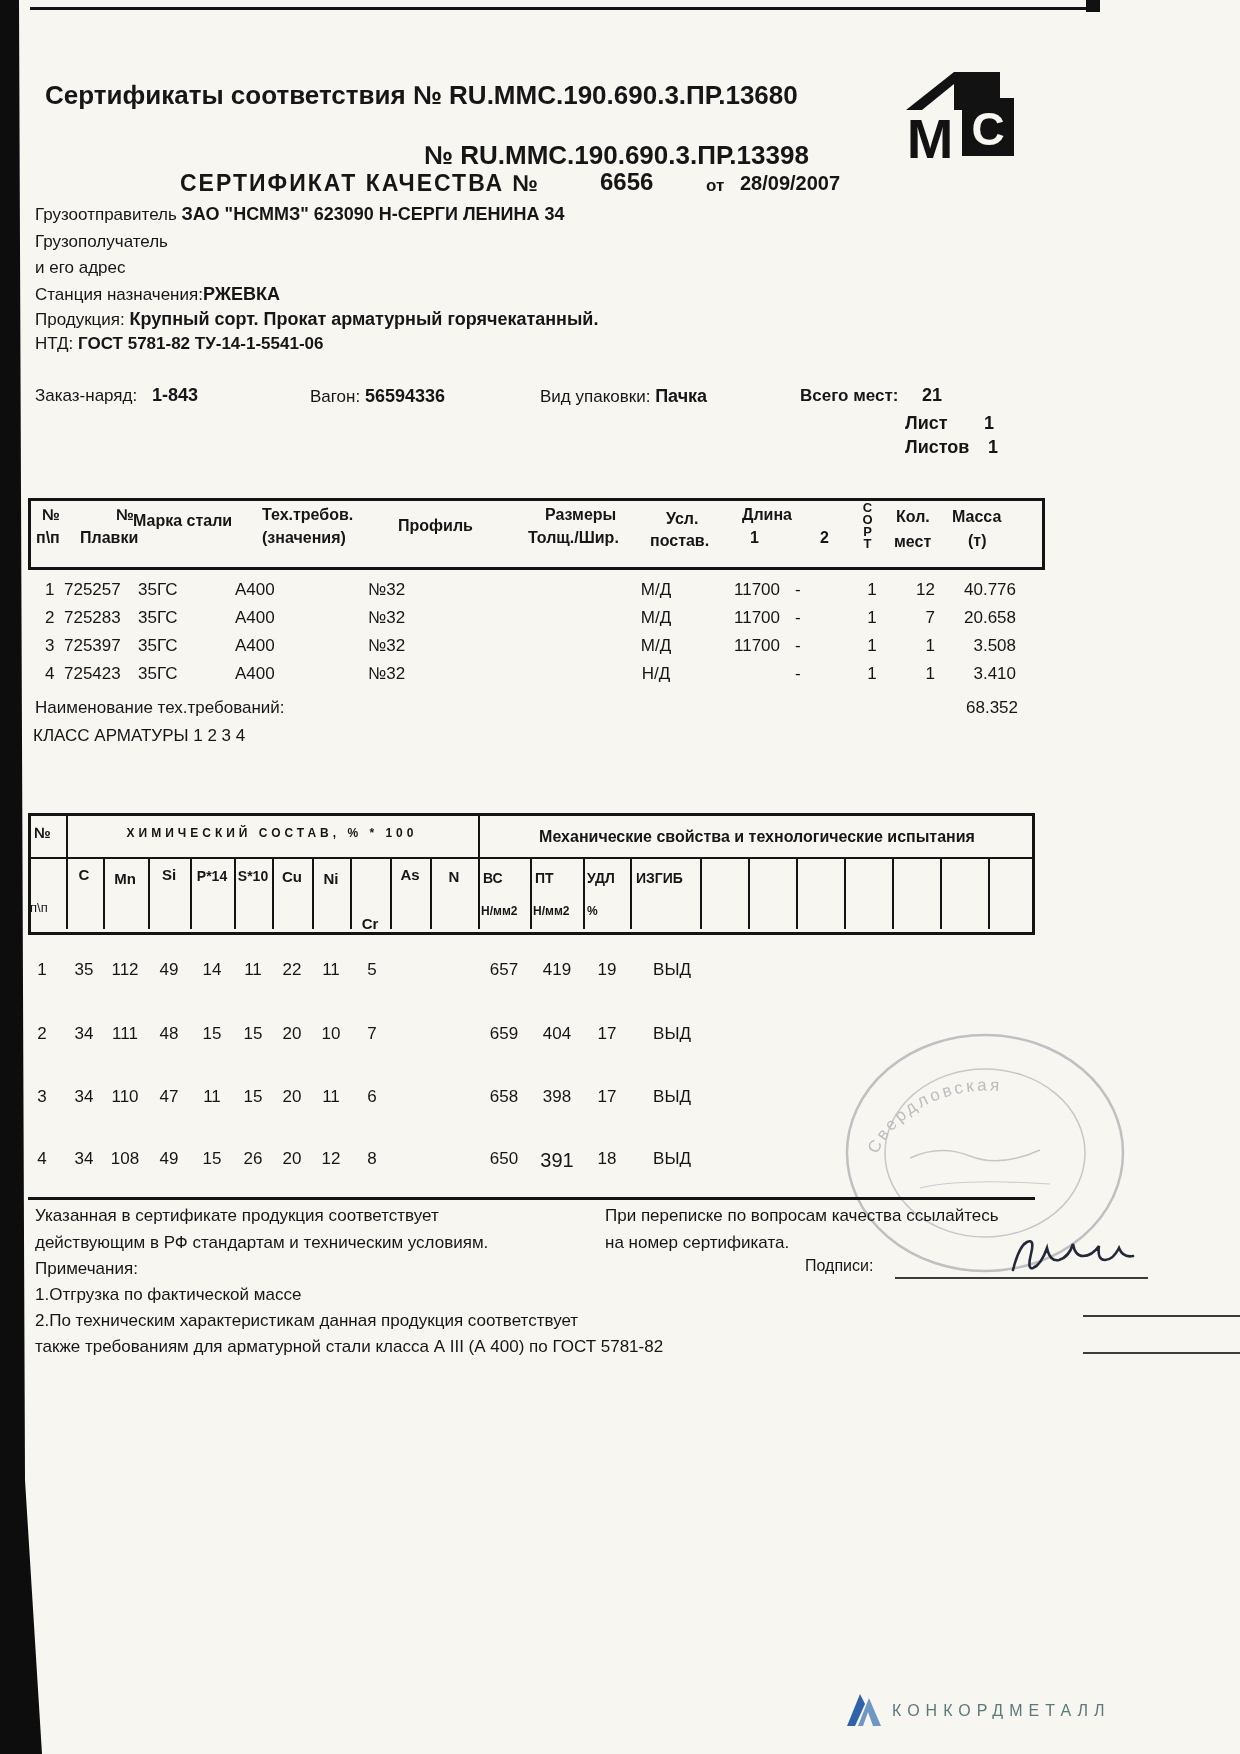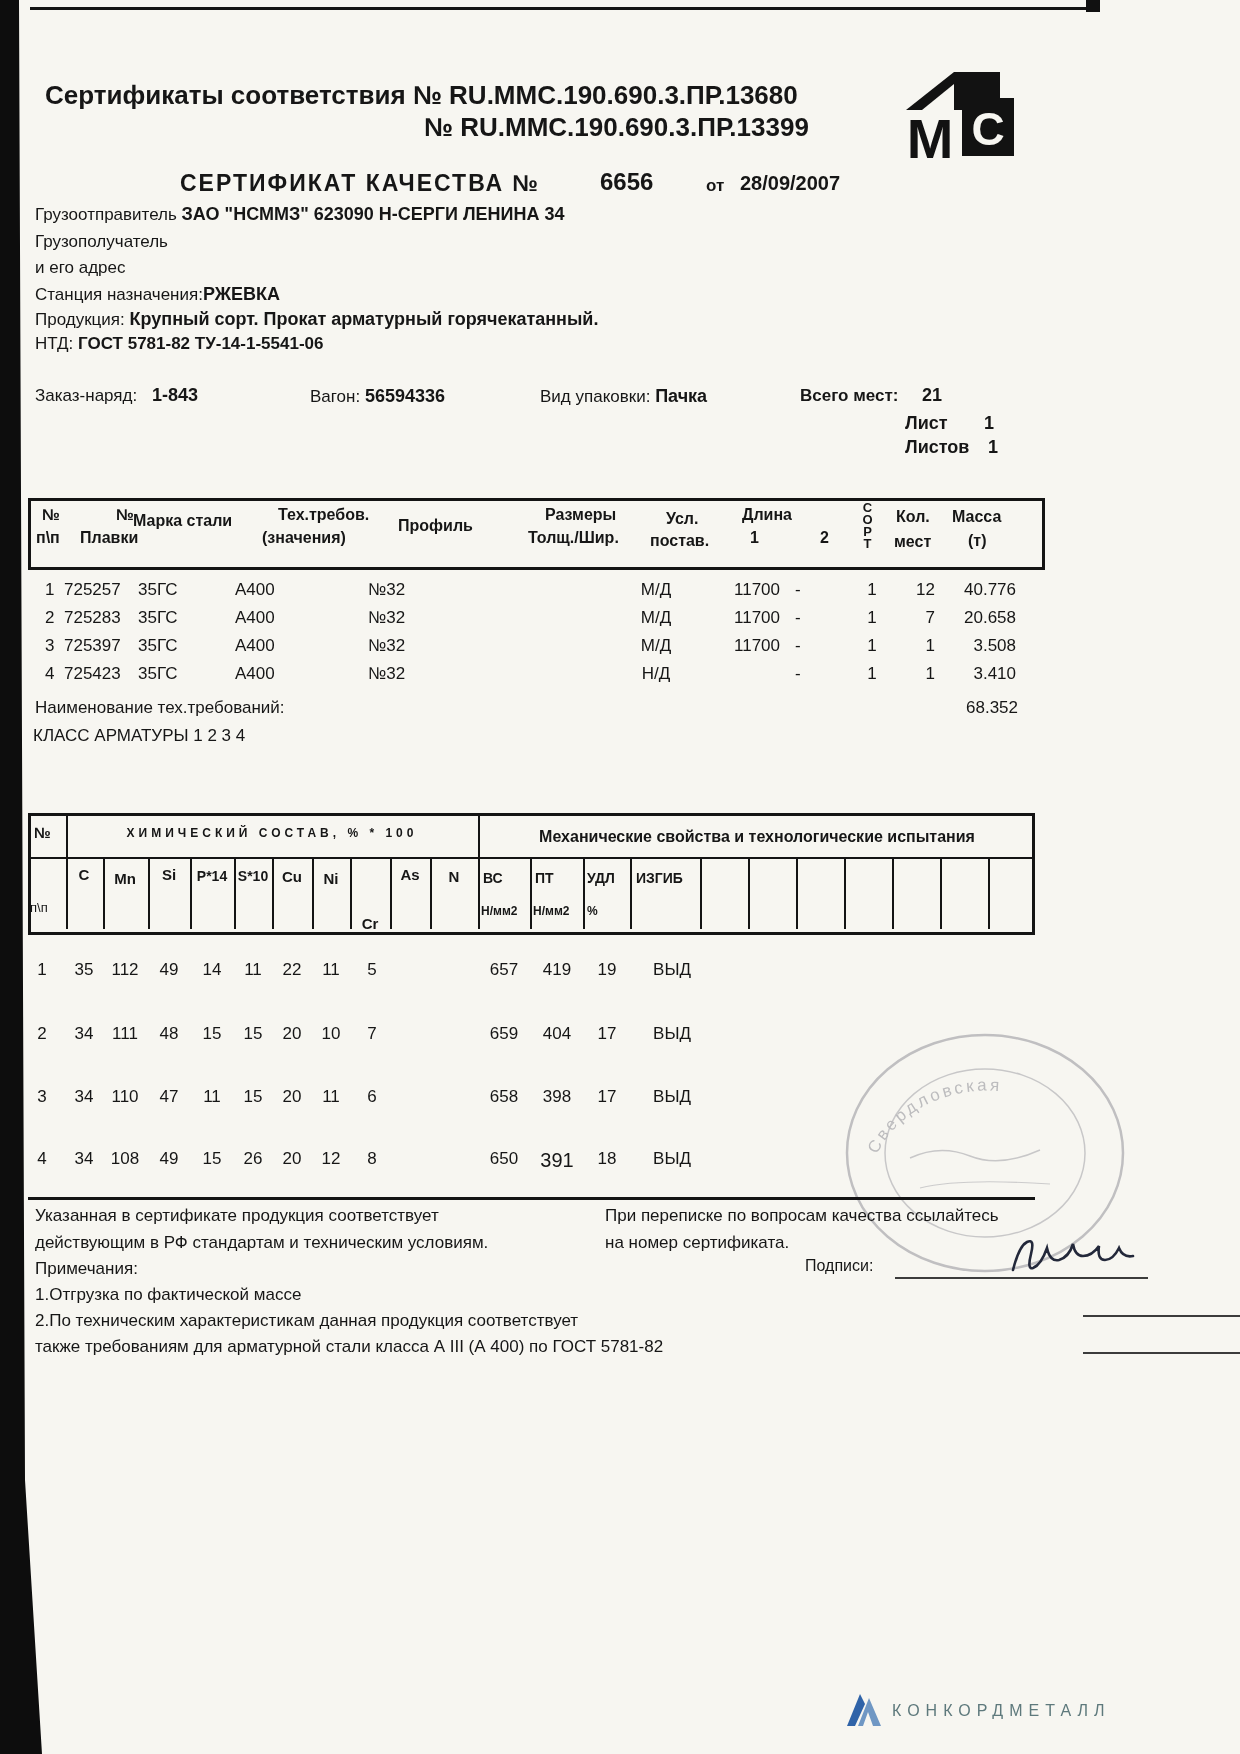--- a/index.html
+++ b/index.html
@@ -42,21 +42,21 @@
     <polygon points="22,40 54,14 54,40" fill="#f7f6f1"></polygon>
     <rect x="62" y="28" width="52" height="58" fill="#121212"></rect>
     <text x="88" y="75" fill="#f7f6f1" font-size="46" font-weight="bold" font-family="Liberation Sans,sans-serif" text-anchor="middle">С</text>
     <text x="30" y="88" fill="#121212" font-size="56" font-weight="bold" font-family="Liberation Sans,sans-serif" text-anchor="middle">М</text>
   </svg>
 
   <div class="abs b" style="left:45px;top:80px;font-size:26px;">
     <span>Сертификаты соответствия</span>
     <span>№ RU.MMC.190.690.3.ПР.13680</span>
   </div>
-  <div class="abs b" style="left:424px;top:112px;font-size:26px;">№ RU.MMC.190.690.3.ПР.13399</div>
+  <div class="abs b" style="left:424px;top:140px;font-size:26px;">№ RU.MMC.190.690.3.ПР.13398</div>
 
   <div class="abs b" style="left:180px;top:170px;font-size:23px;letter-spacing:2px;">СЕРТИФИКАТ  КАЧЕСТВА  №</div>
   <div class="abs b" style="left:600px;top:168px;font-size:24px;">6656</div>
   <div class="abs b" style="left:706px;top:176px;font-size:17px;">от</div>
   <div class="abs b" style="left:740px;top:172px;font-size:20px;">28/09/2007</div>
 
   <div class="abs" style="left:35px;top:204px;font-size:17px;">
     <span>Грузоотправитель</span>
     <span class="b" style="font-size:18px;">ЗАО "НСММЗ"  623090 Н-СЕРГИ ЛЕНИНА 34</span>
   </div>
@@ -91,21 +91,21 @@
   <div class="abs b" style="left:984px;top:413px;font-size:18px;">1</div>
   <div class="abs b" style="left:905px;top:437px;font-size:18px;">Листов</div>
   <div class="abs b" style="left:988px;top:437px;font-size:18px;">1</div>
 
   <div class="box" style="left:28px;top:498px;width:1011px;height:66px;"></div>
   <div class="cell b" style="left:42px;top:506px;font-size:16px;">№</div>
   <div class="cell b" style="left:36px;top:529px;font-size:16px;">п\п</div>
   <div class="cell b" style="left:116px;top:506px;font-size:16px;">№</div>
   <div class="cell b" style="left:80px;top:529px;font-size:16px;">Плавки</div>
   <div class="cell b" style="left:133px;top:512px;font-size:16px;">Марка стали</div>
-  <div class="cell b" style="left:262px;top:506px;font-size:16px;margin-left:16px;">Тех.требов.</div>
+  <div class="cell b" style="left:262px;top:506px;font-size:16px;">Тех.требов.</div>
   <div class="cell b" style="left:262px;top:529px;font-size:16px;">(значения)</div>
   <div class="cell b" style="left:398px;top:517px;font-size:16px;">Профиль</div>
   <div class="cell b" style="left:545px;top:506px;font-size:16px;">Размеры</div>
   <div class="cell b" style="left:528px;top:529px;font-size:16px;">Толщ./Шир.</div>
   <div class="cell b" style="left:666px;top:510px;font-size:16px;">Усл.</div>
   <div class="cell b" style="left:650px;top:532px;font-size:16px;">постав.</div>
   <div class="cell b" style="left:742px;top:506px;font-size:16px;">Длина</div>
   <div class="cell b" style="left:750px;top:529px;font-size:16px;">1</div>
   <div class="cell b" style="left:820px;top:529px;font-size:16px;">2</div>
   <div class="cell sortv" style="left:860px;top:502px;">СОРТ</div>

